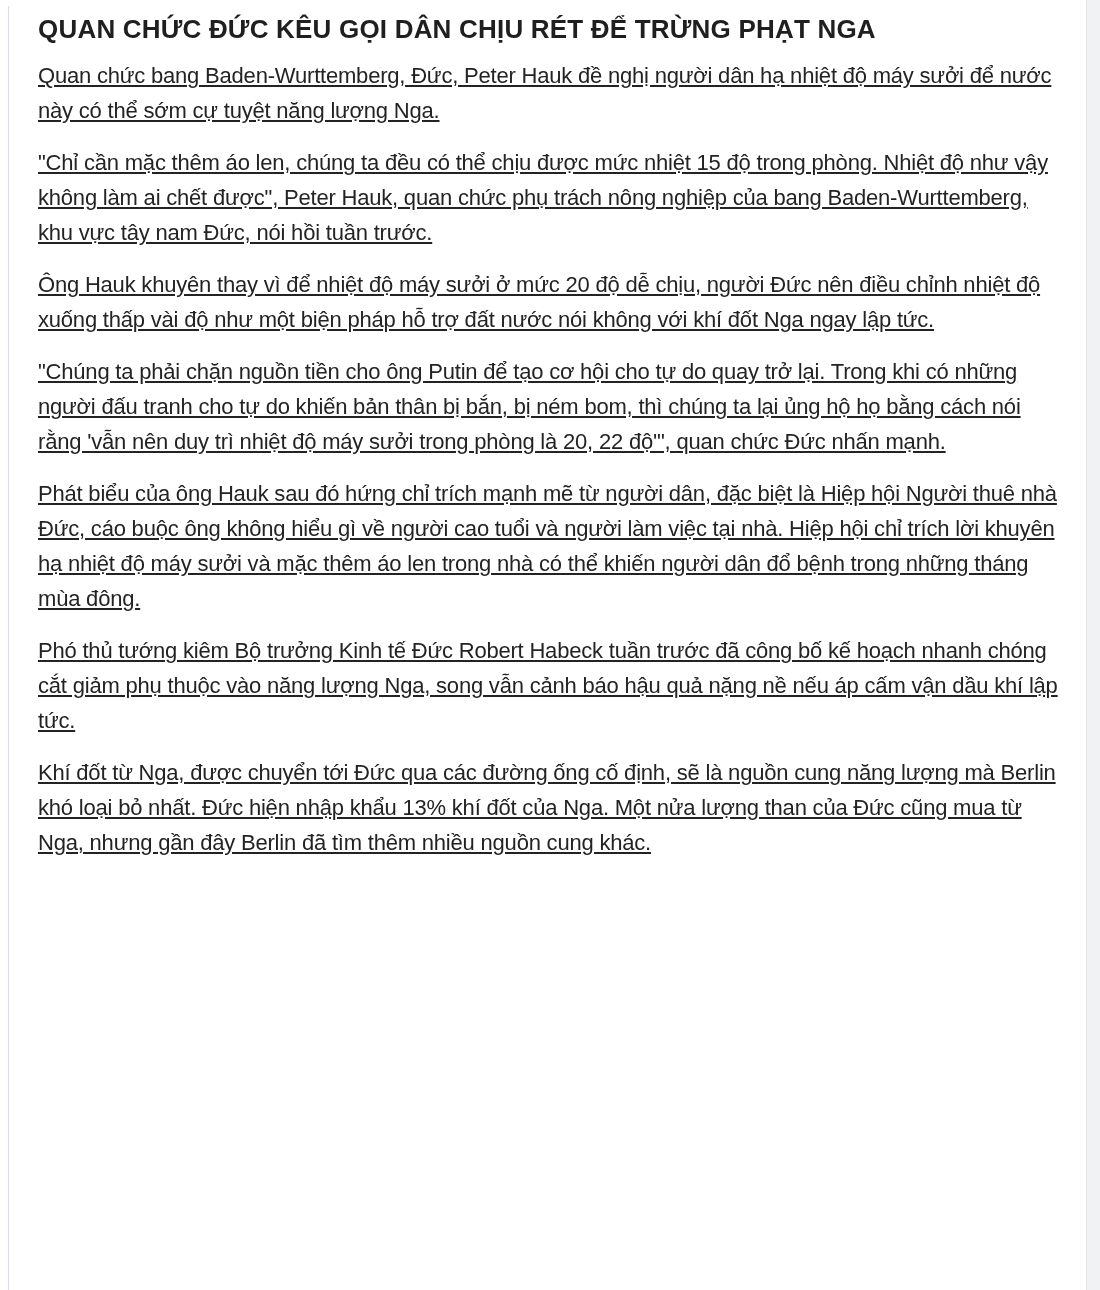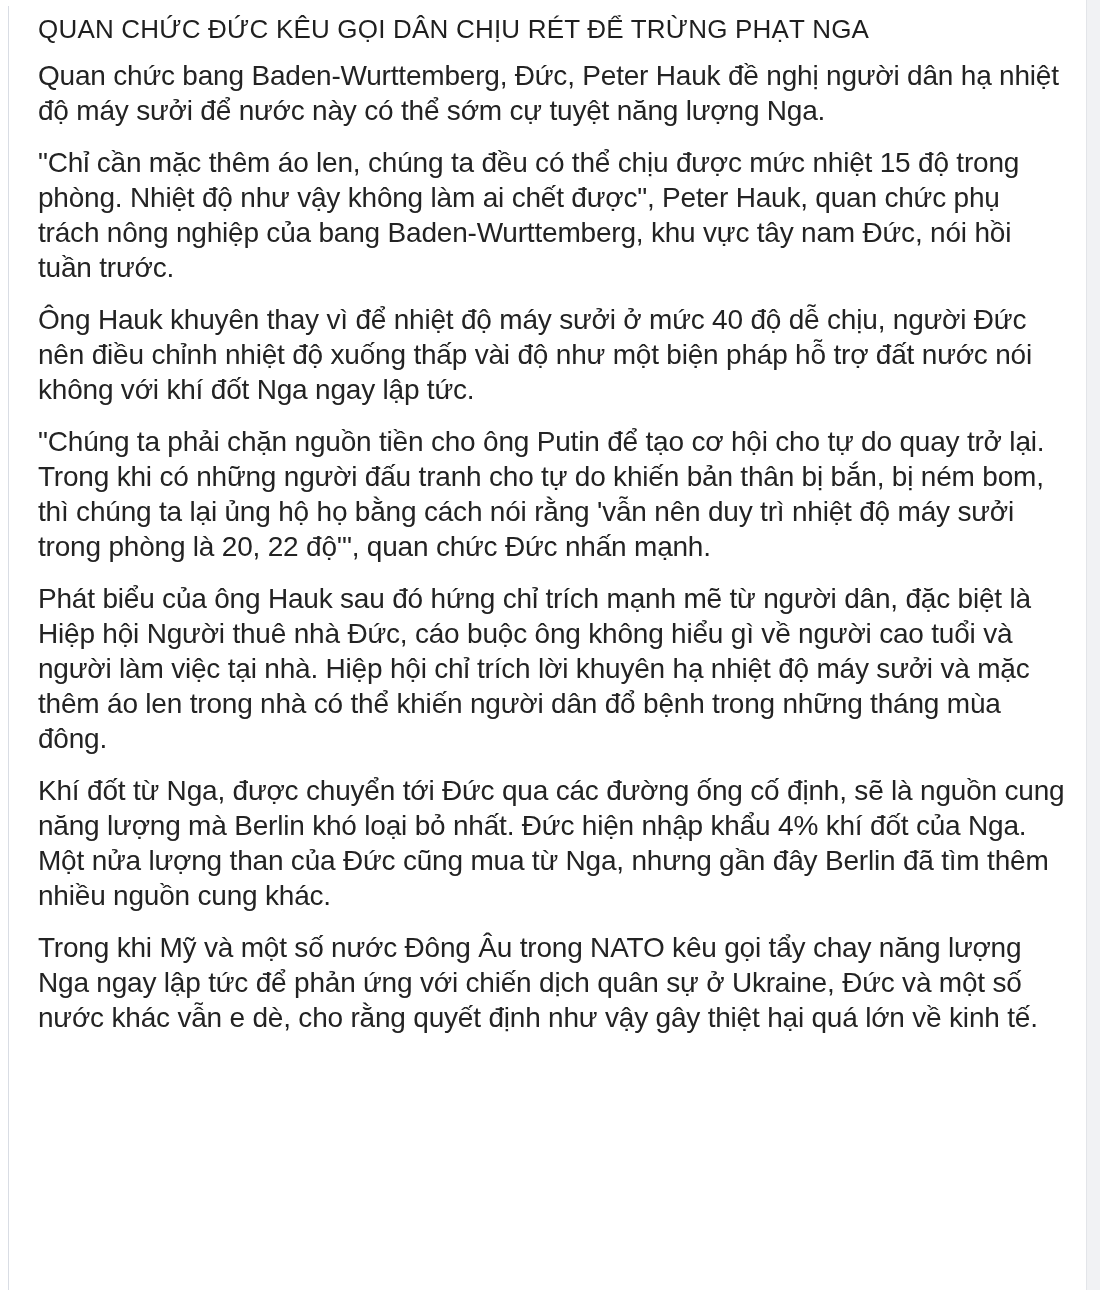--- a/index.html
+++ b/index.html
@@ -34,48 +34,49 @@
     box-sizing: border-box;
   }
   article {
     position: absolute;
     left: 38px;
     top: 12px;
     width: 1028px;
   }
   h1.article-title {
     font-size: 26px;
-    font-weight: 400;
+    font-weight: 700;
     line-height: 34px;
     margin: 0 0 12px 0;
     color: #1f1f1f;
     letter-spacing: 0.2px;
   }
   .article-body p,
   .article-source {
-    font-size: 28px;
+    font-size: 22px;
     font-weight: 400;
     line-height: 35px;
     letter-spacing: -0.2px;
     margin: 0 0 17px 0;
     color: #232323;
+    text-decoration: underline;
   }
 </style>
 </head>
 <body>
 
 <div class="left-line"></div>
 <div class="scroll-strip"></div>
 
 <article>
   <h1 class="article-title">QUAN CHỨC ĐỨC KÊU GỌI DÂN CHỊU RÉT ĐỂ TRỪNG PHẠT NGA</h1>
 
   <div class="article-body">
       <p>Quan chức bang Baden-Wurttemberg, Đức, Peter Hauk đề nghị người dân hạ nhiệt độ máy sưởi để nước này có thể sớm cự tuyệt năng lượng Nga.</p>
       <p>"Chỉ cần mặc thêm áo len, chúng ta đều có thể chịu được mức nhiệt 15 độ trong phòng. Nhiệt độ như vậy không làm ai chết được", Peter Hauk, quan chức phụ trách nông nghiệp của bang Baden-Wurttemberg, khu vực tây nam Đức, nói hồi tuần trước.</p>
-      <p>Ông Hauk khuyên thay vì để nhiệt độ máy sưởi ở mức 40 độ dễ chịu, người Đức nên điều chỉnh nhiệt độ xuống thấp vài độ như một biện pháp hỗ trợ đất nước nói không với khí đốt Nga ngay lập tức.</p>
+      <p>Ông Hauk khuyên thay vì để nhiệt độ máy sưởi ở mức 20 độ dễ chịu, người Đức nên điều chỉnh nhiệt độ xuống thấp vài độ như một biện pháp hỗ trợ đất nước nói không với khí đốt Nga ngay lập tức.</p>
       <p>"Chúng ta phải chặn nguồn tiền cho ông Putin để tạo cơ hội cho tự do quay trở lại. Trong khi có những người đấu tranh cho tự do khiến bản thân bị bắn, bị ném bom, thì chúng ta lại ủng hộ họ bằng cách nói rằng 'vẫn nên duy trì nhiệt độ máy sưởi trong phòng là 20, 22 độ'", quan chức Đức nhấn mạnh.</p>
       <p>Phát biểu của ông Hauk sau đó hứng chỉ trích mạnh mẽ từ người dân, đặc biệt là Hiệp hội Người thuê nhà Đức, cáo buộc ông không hiểu gì về người cao tuổi và người làm việc tại nhà. Hiệp hội chỉ trích lời khuyên hạ nhiệt độ máy sưởi và mặc thêm áo len trong nhà có thể khiến người dân đổ bệnh trong những tháng mùa đông.</p>
-      <p>Khí đốt từ Nga, được chuyển tới Đức qua các đường ống cố định, sẽ là nguồn cung năng lượng mà Berlin khó loại bỏ nhất. Đức hiện nhập khẩu 4% khí đốt của Nga. Một nửa lượng than của Đức cũng mua từ Nga, nhưng gần đây Berlin đã tìm thêm nhiều nguồn cung khác.</p>
-      <p>Trong khi Mỹ và một số nước Đông Âu trong NATO kêu gọi tẩy chay năng lượng Nga ngay lập tức để phản ứng với chiến dịch quân sự ở Ukraine, Đức và một số nước khác vẫn e dè, cho rằng quyết định như vậy gây thiệt hại quá lớn về kinh tế.</p>
+      <p>Phó thủ tướng kiêm Bộ trưởng Kinh tế Đức Robert Habeck tuần trước đã công bố kế hoạch nhanh chóng cắt giảm phụ thuộc vào năng lượng Nga, song vẫn cảnh báo hậu quả nặng nề nếu áp cấm vận dầu khí lập tức.</p>
+      <p>Khí đốt từ Nga, được chuyển tới Đức qua các đường ống cố định, sẽ là nguồn cung năng lượng mà Berlin khó loại bỏ nhất. Đức hiện nhập khẩu 13% khí đốt của Nga. Một nửa lượng than của Đức cũng mua từ Nga, nhưng gần đây Berlin đã tìm thêm nhiều nguồn cung khác.</p>
     </div>
 
 </article>
 
 </body></html>

